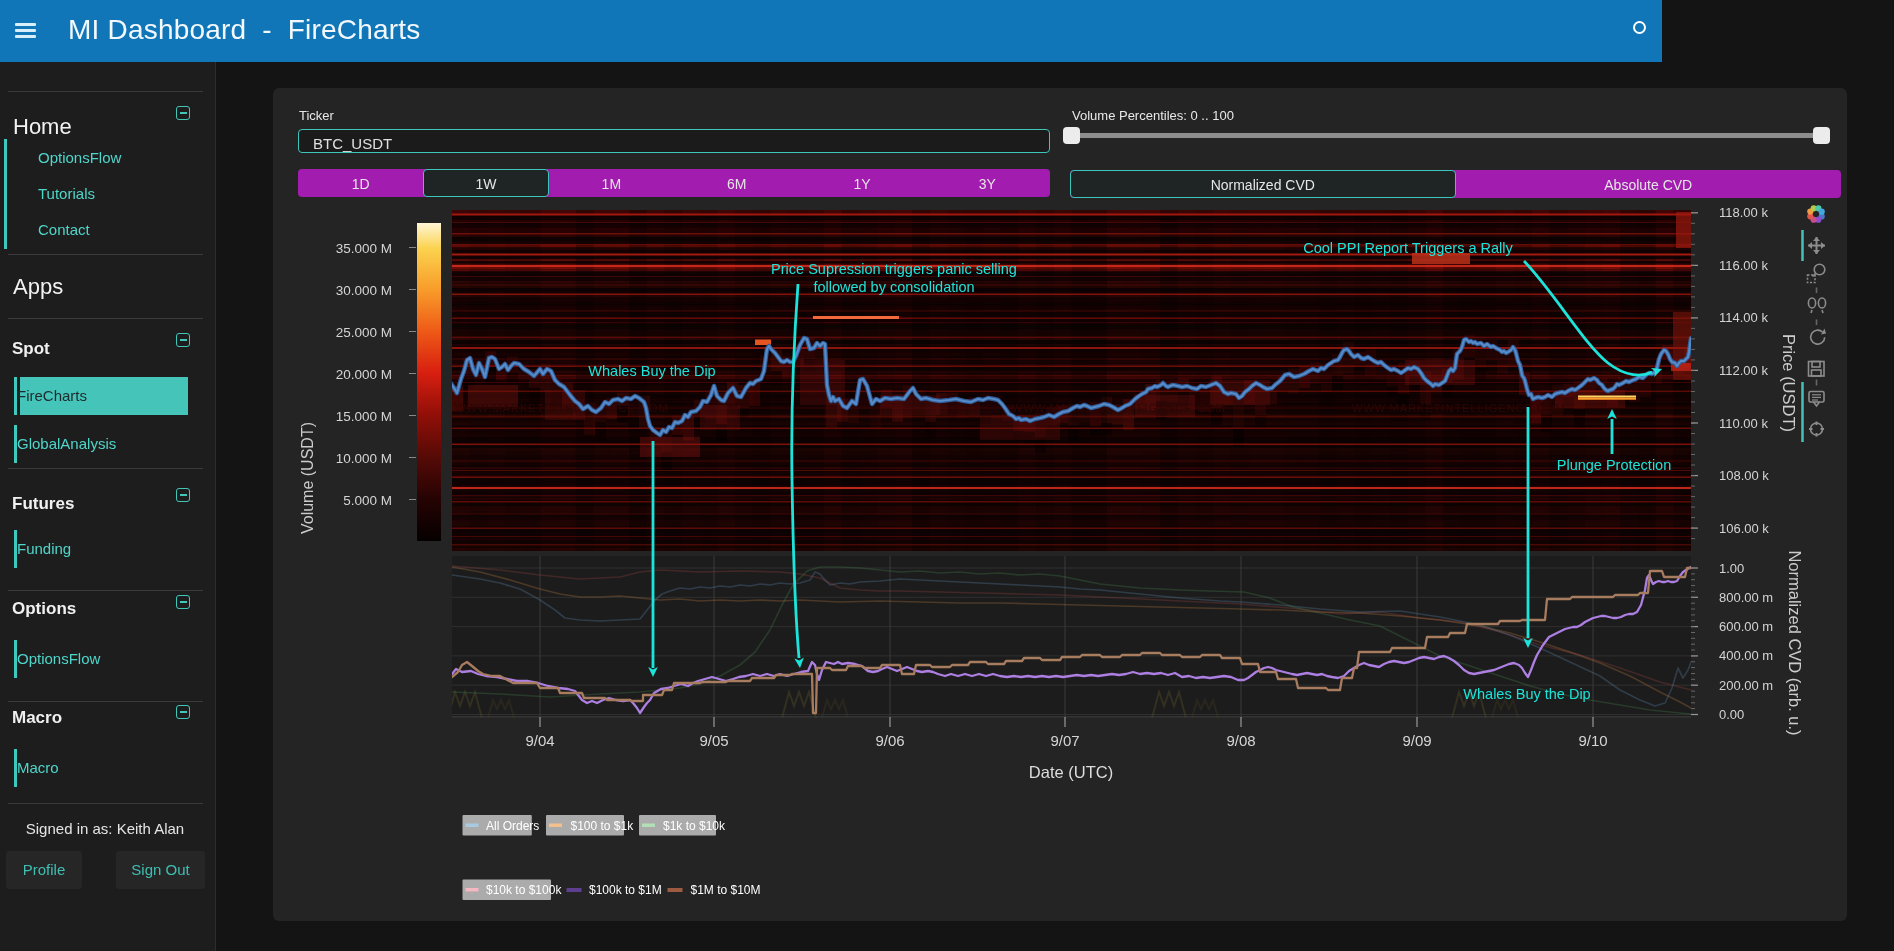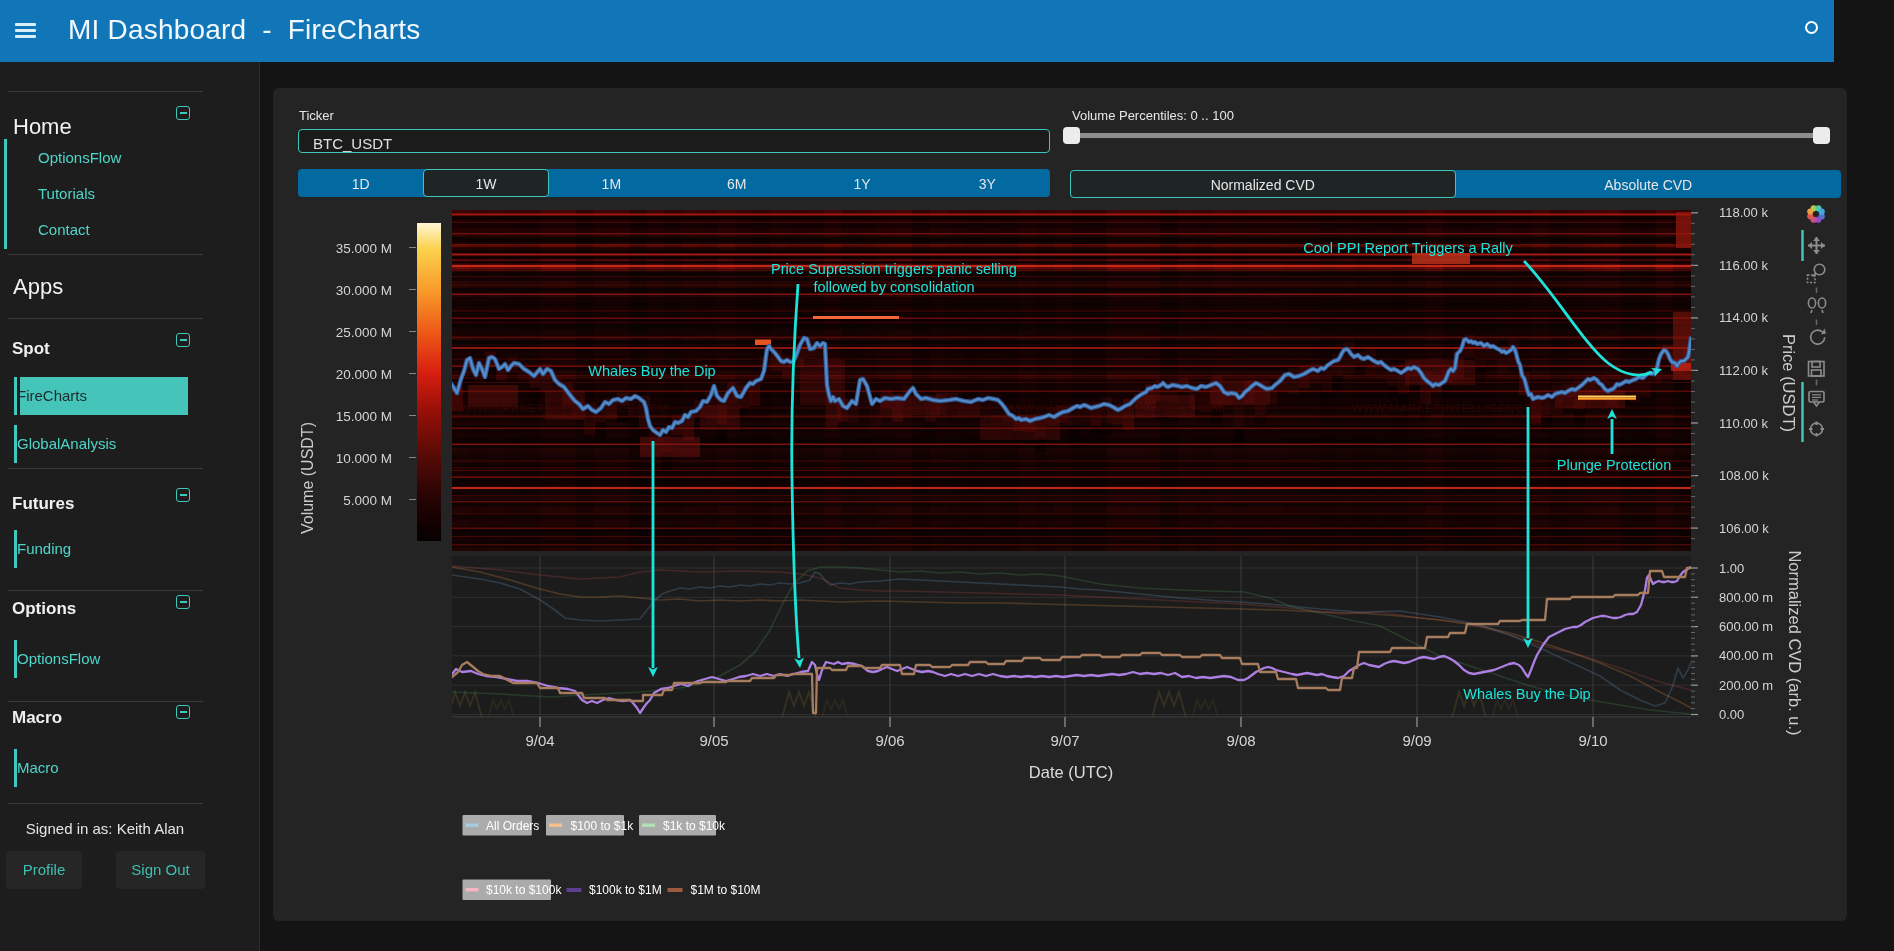--- a/index.html
+++ b/index.html
@@ -1,37 +1,37 @@
 <!DOCTYPE html>
 <html><head><meta charset="utf-8"><title>MI Dashboard - FireCharts</title>
 <style>
 *{margin:0;padding:0;box-sizing:border-box}
 html,body{width:1894px;height:951px;overflow:hidden;background:#141414;
   font-family:"Liberation Sans",sans-serif;}
-.topbar{position:absolute;left:0;top:0;width:1834px;height:62px;background:#1176b8;}
+.topbar{position:absolute;left:0;top:0;width:1662px;height:62px;background:#1176b8;}
 .burger span{position:absolute;left:15px;width:21px;height:2.5px;background:#d8eef8;border-radius:1px}
 .title{position:absolute;left:68px;top:0;line-height:60px;font-size:28px;color:#f2f8fc;letter-spacing:0.2px}
 .circ{position:absolute;right:16px;top:21px;width:13px;height:13px;border:2.6px solid #fff;border-radius:50%}
-.sidebar{position:absolute;left:0;top:62px;width:260px;height:889px;background:#1d1d1d;border-right:1px solid #2c2c2c}
+.sidebar{position:absolute;left:0;top:62px;width:216px;height:889px;background:#1d1d1d;border-right:1px solid #2c2c2c}
 .sb-hr{position:absolute;left:8px;width:195px;height:0;border-top:1px solid #3a3a3a}
 .sb-h1{position:absolute;left:13px;font-size:22px;color:#f2f2f2;font-weight:500}
 .sb-h2{position:absolute;left:12px;font-size:17px;color:#f0f0f0;font-weight:700}
 .sb-coll{position:absolute;left:176px;width:14px;height:14px;border:1.4px solid #41c7ba;border-radius:3px}
 .sb-coll i{position:absolute;left:2.5px;top:5.2px;width:7px;height:1.6px;background:#41c7ba}
 .sb-link{position:absolute;left:14px;width:174px;height:38px;border-left:3.2px solid #3fc8bd;
   font-size:15px;color:#4fd6ca;line-height:38px;}
 .sb-link.home{left:4px;padding-left:31px}
 .sb-link.active{background:linear-gradient(to right,#1d1d1d 0,#1d1d1d 3.5px,#45c4ba 3.5px);color:#1e2b2a}
 .signed{position:absolute;left:0;width:210px;text-align:center;font-size:15px;color:#e4e4e4}
 .sb-btn{position:absolute;background:#262626;color:#3fbfb2;font-size:15px;text-align:center;border-radius:3px}
 .card{position:absolute;left:273px;top:88px;width:1574px;height:833px;background:#242424;border-radius:6px}
 .lbl{position:absolute;font-size:13px;color:#e8e8e8}
 .tickin{position:absolute;left:298px;top:129px;width:752px;height:24px;border:1px solid #3ec6ba;border-radius:4px;
   background:#1b1b1b;color:#e0e0e0;font-size:15px;line-height:28px;padding-left:14px}
-.seg{position:absolute;height:28px;background:#0369a1;border-radius:4px;display:flex}
+.seg{position:absolute;height:28px;background:#a21caf;border-radius:4px;display:flex}
 .seg div{flex:1;text-align:center;line-height:28px;font-size:14px;color:#e6e6e6;border-radius:4px;border:1px solid transparent}
 .seg div.sel{border-color:#3ec6ba;background:#1f2424}
 </style></head>
 <body>
 
 <div class="topbar">
   <div class="burger">
       <span style="top:23px"></span>
       <span style="top:29.2px"></span>
       <span style="top:35.4px"></span>

